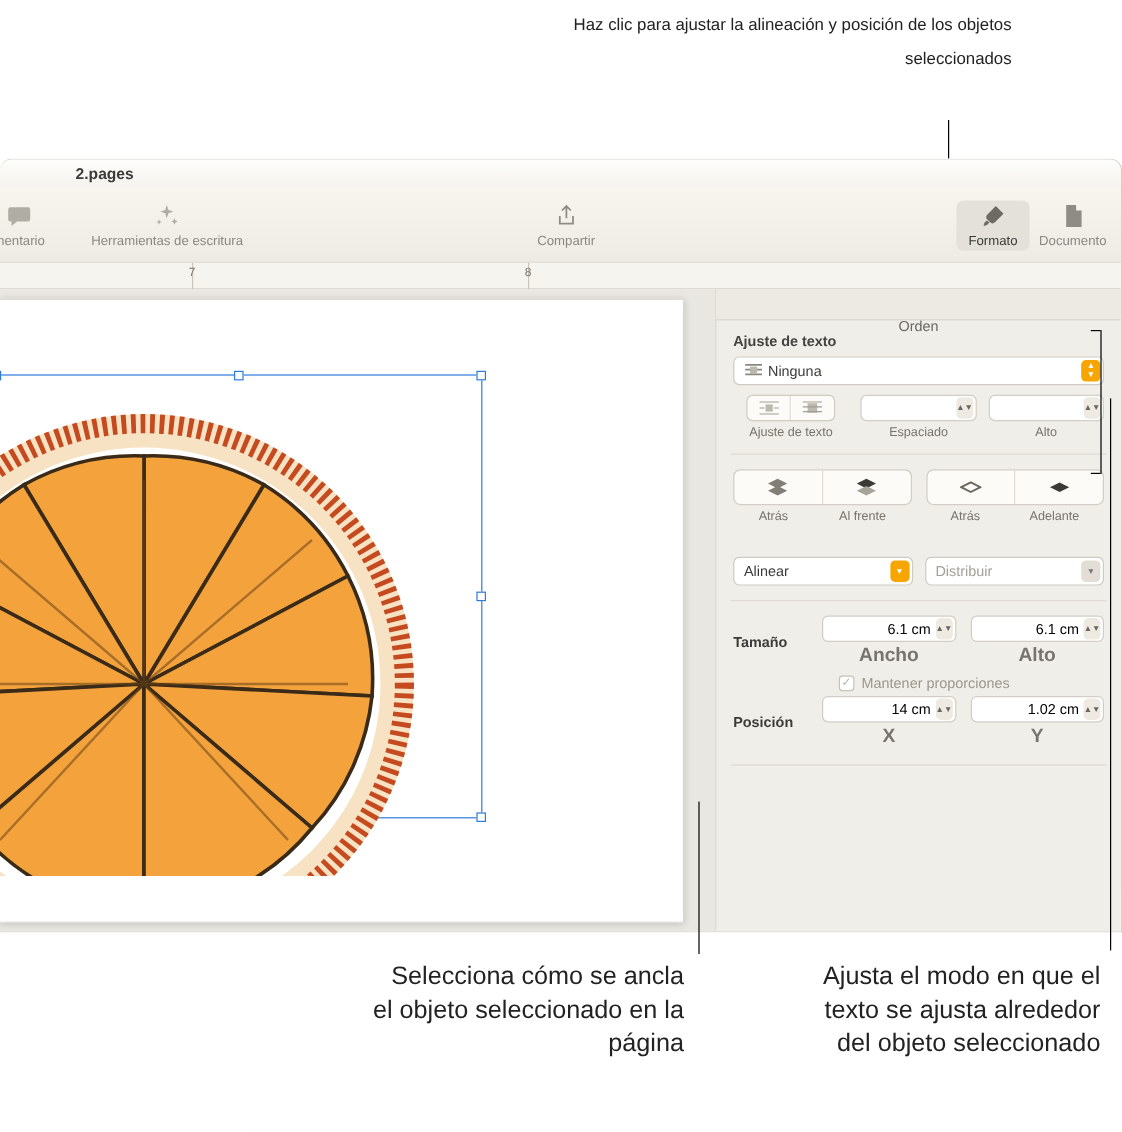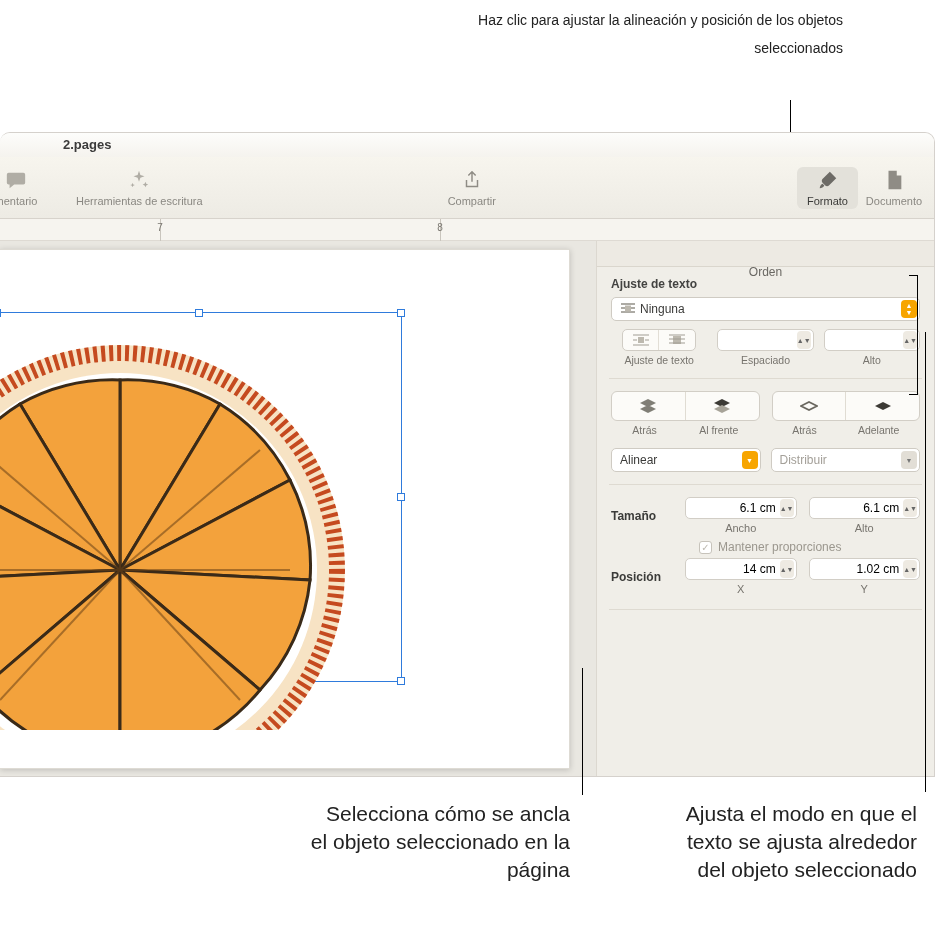--- a/index.html
+++ b/index.html
@@ -60,26 +60,26 @@
   .stepper { display:flex; align-items:center; height:22px; border:1px solid #d2cec6; border-radius:5px; background:#fff; padding:0 2px 0 6px; }
   .stepper input{ border:none; width:100%; font-size:12px; text-align:right; padding-right:4px; background:transparent; outline:none;}
   .stepper .arrows{ background:#eeeae2; color:#666; }
   .divider{ height:1px; background:#dedad1; margin:12px -2px; }
   .layer-group{ display:flex; gap:12px; }
   .layer-pair{ flex:1; display:flex; flex-direction:column; align-items:center; }
   .layer-btns{ display:flex; border:1px solid #d2cec6; border-radius:6px; background:#fcfbf8; height:30px; width:100%; overflow:hidden;}
   .layer-btns .lb{ flex:1; display:flex; align-items:center; justify-content:center; color:#5a5853; border-right:1px solid #e0dcd3;}
   .layer-btns .lb:last-child{border-right:none;}
   .layer-pair .caps{ display:flex; width:100%; justify-content:space-around; font-size:10.5px; color:#77746e; margin-top:3px;}
-  .two-select{ display:flex; gap:10px; margin-top:12px;}
+  .two-select{ display:flex; gap:10px; margin-top:28px;}
   .field-row{ display:flex; align-items:center; gap:10px; margin-top:4px;}
   .field-row .fl{ width:64px; font-weight:600; font-size:12px; }
   .two-step{ display:flex; gap:12px; flex:1;}
   .substep{ display:flex; flex-direction:column; align-items:center; flex:1;}
-  .substep .cap{ font-size:11px; color:#77746e; margin-top:3px;}
+  .substep .cap{ font-size:16px; color:#77746e; margin-top:3px;font-weight:bold;}
   .chk{ display:flex; align-items:center; gap:6px; font-size:12px; color:#9b978e; margin-top:6px; margin-left:88px;}
   .chk .box{ width:13px; height:13px; border:1px solid #c7c3bb; border-radius:3px; background:#fff; display:flex; align-items:center; justify-content:center; font-size:10px; color:#bdb9b0;}
 </style>
 </head>
 <body>
 
 <div class="top-callout">Haz clic para ajustar la alineación y posición de los objetos seleccionados</div>
 <div class="top-callout-line" style="left:790px; top:100px; height:32px;"></div>
 
 <div class="window">

